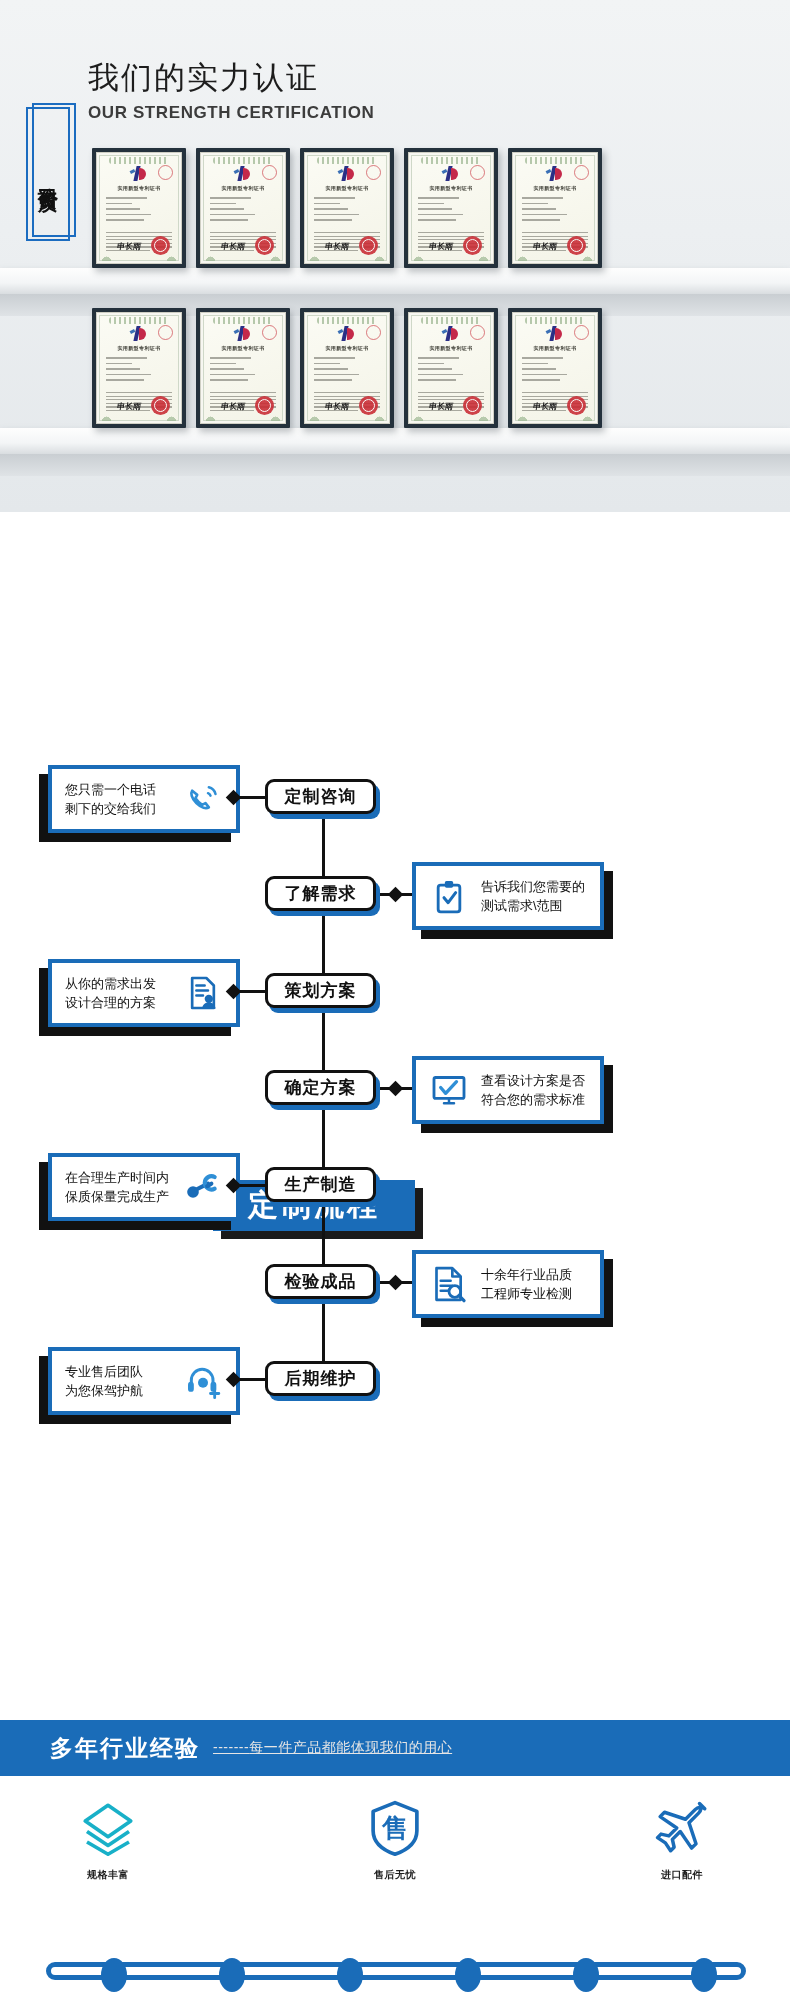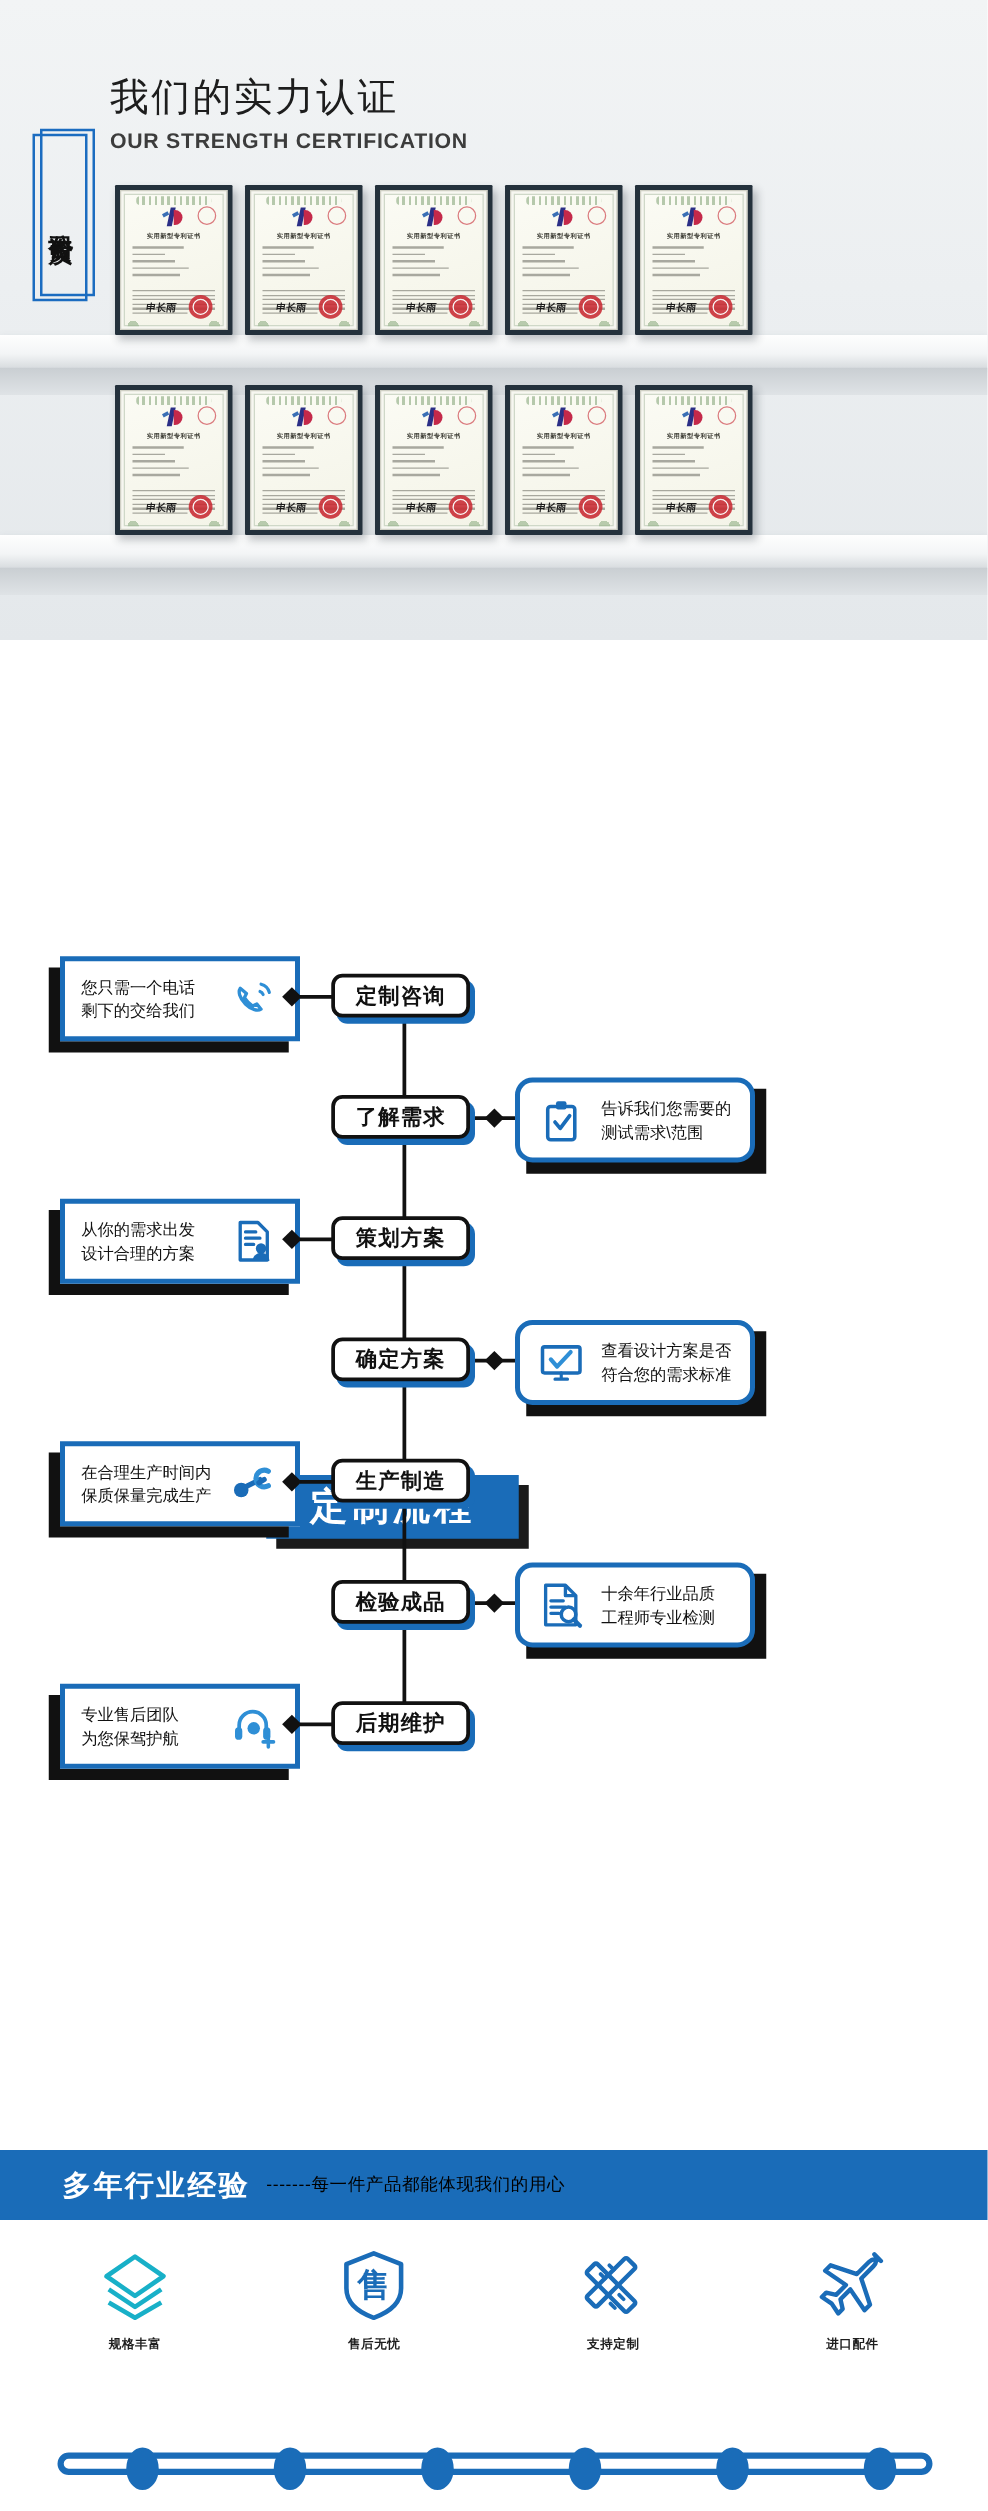--- a/index.html
+++ b/index.html
@@ -165,21 +165,21 @@
     position:absolute; width:192px; height:68px; background:#111;
   }
   .card .body{
     position:absolute; width:192px; height:68px;
     background:#fff; border:4px solid #1a6cb8;
     display:flex; align-items:center;
   }
   .card.left .bshadow{ left:-9px; top:9px; }
   .card.left .body{ left:0; top:0; }
   .card.right .bshadow{ left:9px; top:9px; }
-  .card.right .body{ left:0; top:0;border-radius:14px; }
+  .card.right .body{ left:0; top:0; }
   .card .ctext{
     font-size:13px; color:#111; line-height:1.5; font-weight:500; white-space:nowrap;
   }
   .card.left .ctext{ margin-left:13px; }
   .card.left .cicon{ margin-left:auto; margin-right:13px; }
   .card.right .cicon{ margin-left:13px; margin-right:12px; }
   .cicon{ width:40px; height:40px; flex:0 0 40px; }
   .cicon svg{ width:100%; height:100%; display:block; }
 
   .connector{ position:absolute; height:3px; background:#111; }
@@ -191,21 +191,21 @@
   
   .footer{ position:relative; width:790px; height:319px; background:#fff; }
   .fbanner{
     position:absolute; left:0; top:30px; width:790px; height:56px;
     background:#1a6cb8; display:flex; align-items:center;
   }
   .fbanner .ftitle{
     color:#fff; font-size:23px; font-weight:bold; margin-left:50px; letter-spacing:2px;
   }
   .fbanner .fsub{
-    color:#000000; font-size:14px; margin-left:13px; letter-spacing:.5px;
+    color:#e5e5e5; font-size:14px; margin-left:13px; letter-spacing:.5px;text-decoration:underline;
   }
   .feats{
     position:absolute; left:0; top:110px; width:790px;
     display:flex; justify-content:space-between; padding:0 62px;
   }
   .feat{ width:92px; display:flex; flex-direction:column; align-items:center; }
   .feat .ficon{ width:56px; height:56px; }
   .feat .ficon svg{ width:100%; height:100%; display:block; }
   .feat .flabel{
     margin-top:12px; font-size:10px; font-weight:bold; color:#1e1e1e; letter-spacing:.5px;
@@ -767,30 +767,20 @@
           <svg viewBox="0 0 64 64">
             <path d="M32 3 57 13v22c0 14-11 22-25 27C18 57 7 49 7 35V13z" fill="none" stroke="#1a6cb8" stroke-width="4.2" stroke-linejoin="round"></path>
             <text x="32" y="42" font-family="DejaVu Sans, sans-serif" font-size="30" font-weight="bold" fill="#1a6cb8" text-anchor="middle">售</text>
           </svg>
         </div>
         <div class="flabel">售后无忧</div>
       </div>
       <div class="feat">
         <div class="ficon">
           <svg viewBox="0 0 64 64">
-            <rect x="6" y="22" width="52" height="13" rx="2" fill="none" stroke="#1a6cb8" stroke-width="4" transform="rotate(-45 32 32)"></rect>
-            <rect x="6" y="29" width="52" height="13" rx="2" fill="none" stroke="#1a6cb8" stroke-width="4" transform="rotate(45 32 32)"></rect>
-            <path d="M20 22l4 4M28 14l4 4M37 41l4 4M29 49l4 4" stroke="#1a6cb8" stroke-width="3.4" stroke-linecap="round"></path>
-          </svg>
-        </div>
-        <div class="flabel">支持定制</div>
-      </div>
-      <div class="feat">
-        <div class="ficon">
-          <svg viewBox="0 0 64 64">
             <path d="M58 10c-3-3-8-2-11 1L36 22 12 14l-5 5 19 13-9 9-9-2-4 4 9 6 6 9 4-4-2-9 9-9 13 19 5-5-8-24 11-11c3-3 4-8 1-11z" fill="none" stroke="#1a6cb8" stroke-width="4" stroke-linejoin="round"></path>
           </svg>
         </div>
         <div class="flabel">进口配件</div>
       </div>
     </div>
 
   <div class="track">
     <div class="rail"></div>
     <div id="track-dots">

